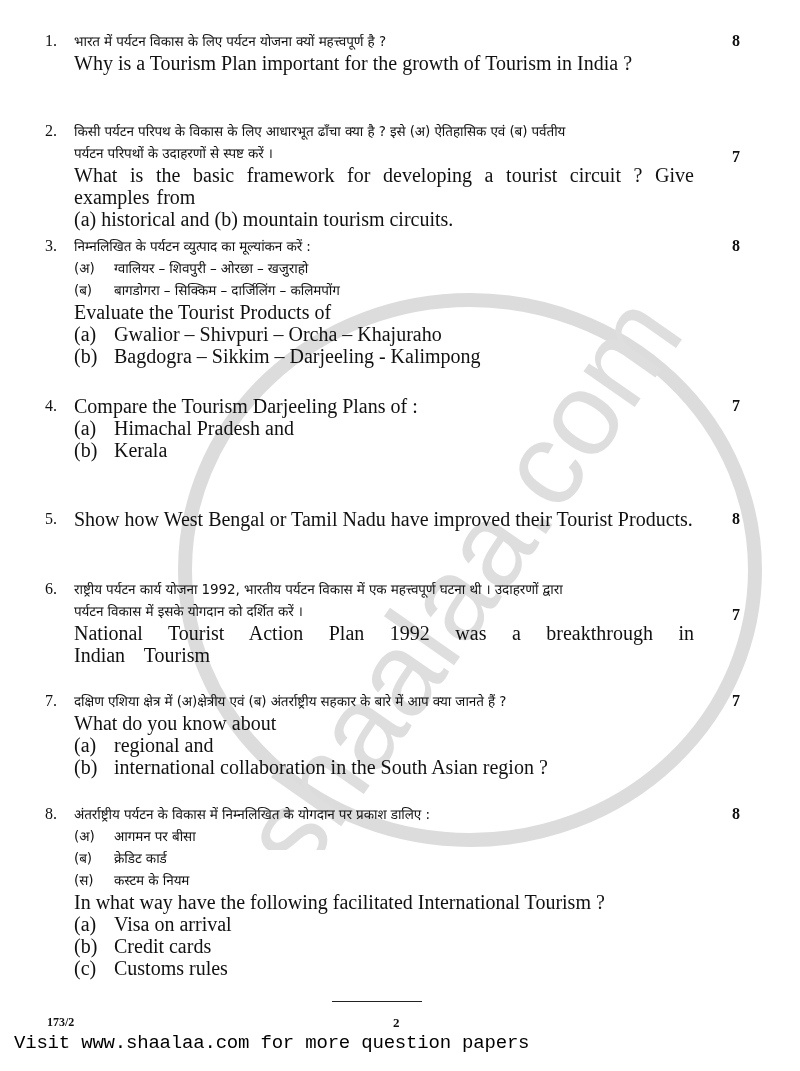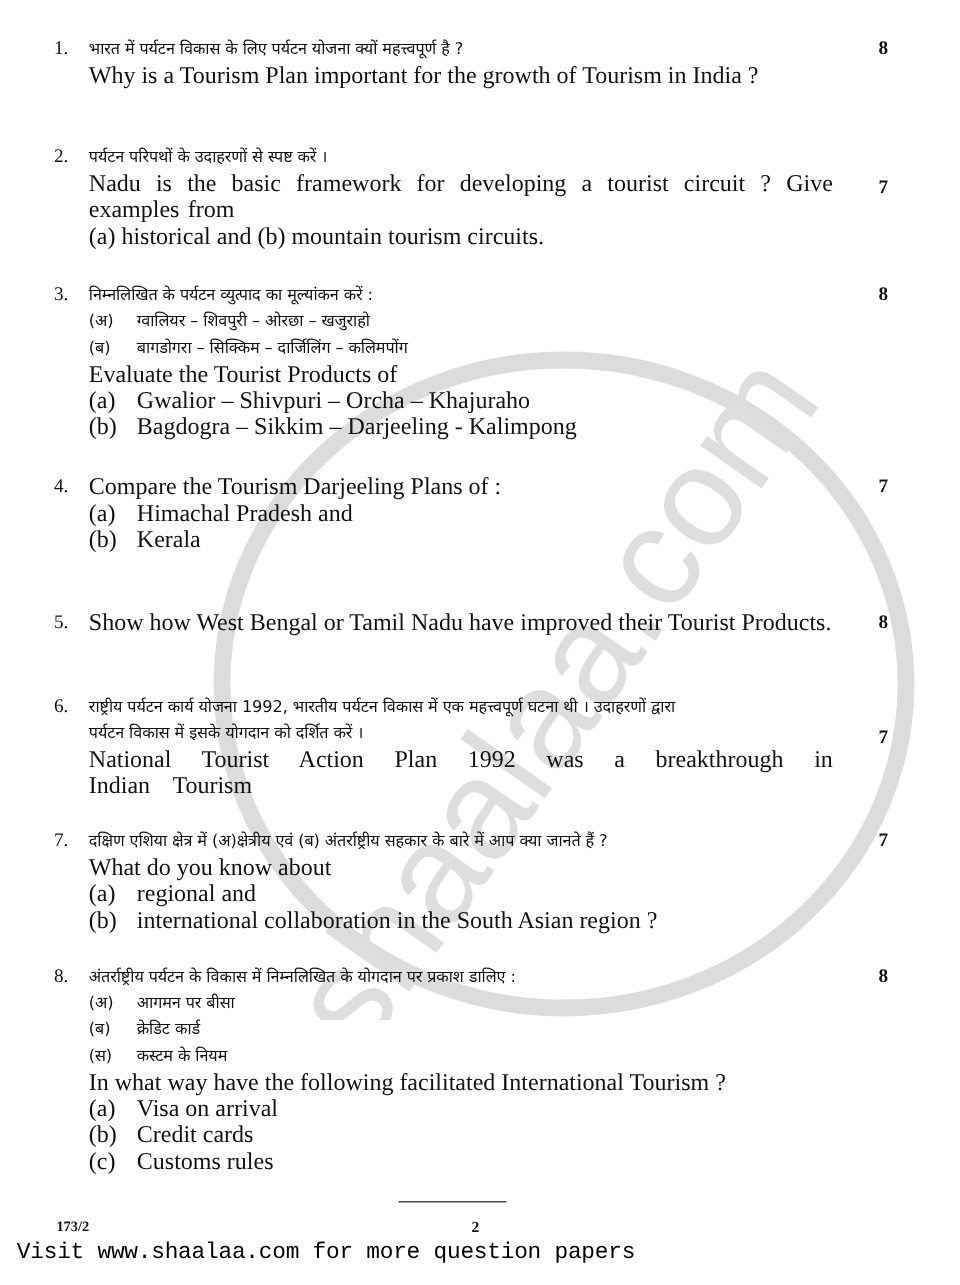--- a/index.html
+++ b/index.html
@@ -58,22 +58,23 @@
   <div class="body">
     <div class="hi">भारत में पर्यटन विकास के लिए पर्यटन योजना क्यों महत्त्वपूर्ण है ?</div>
     <div class="en">Why is a Tourism Plan important for the growth of Tourism in India ?</div>
   </div>
 </div>
 
 <div class="q" style="top:120px;">
   <span class="num">2.</span>
   <span class="marks" style="top:26px;">7</span>
   <div class="body">
+    <div class="hi">किसी पर्यटन परिपथ के विकास के लिए आधारभूत ढाँचा क्या है ? इसे (अ) ऐतिहासिक एवं (ब) पर्वतीय</div>
     <div class="hi">पर्यटन परिपथों के उदाहरणों से स्पष्ट करें ।</div>
-    <div class="en justify" style="word-spacing:2px;">Nadu is the basic framework for developing a tourist circuit ? Give examples from</div>
+    <div class="en justify" style="word-spacing:2px;">What is the basic framework for developing a tourist circuit ? Give examples from</div>
     <div class="en">(a) historical and (b) mountain tourism circuits.</div>
   </div>
 </div>
 
 <div class="q" style="top:235px;">
   <span class="num">3.</span>
   <span class="marks" style="top:0;">8</span>
   <div class="body">
     <div class="hi">निम्नलिखित के पर्यटन व्युत्पाद का मूल्यांकन करें :</div>
     <div class="sub">

